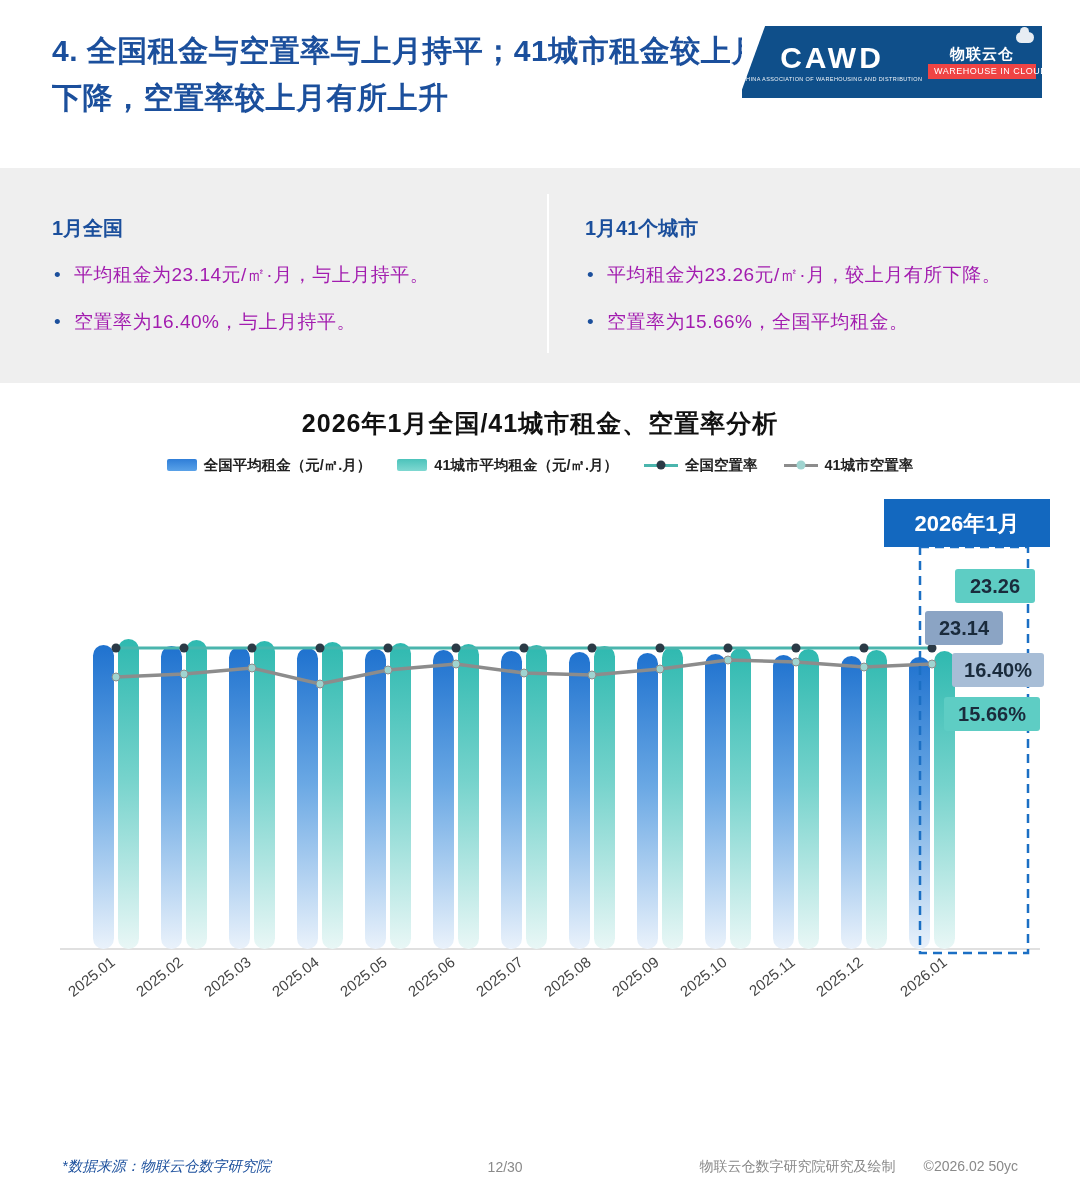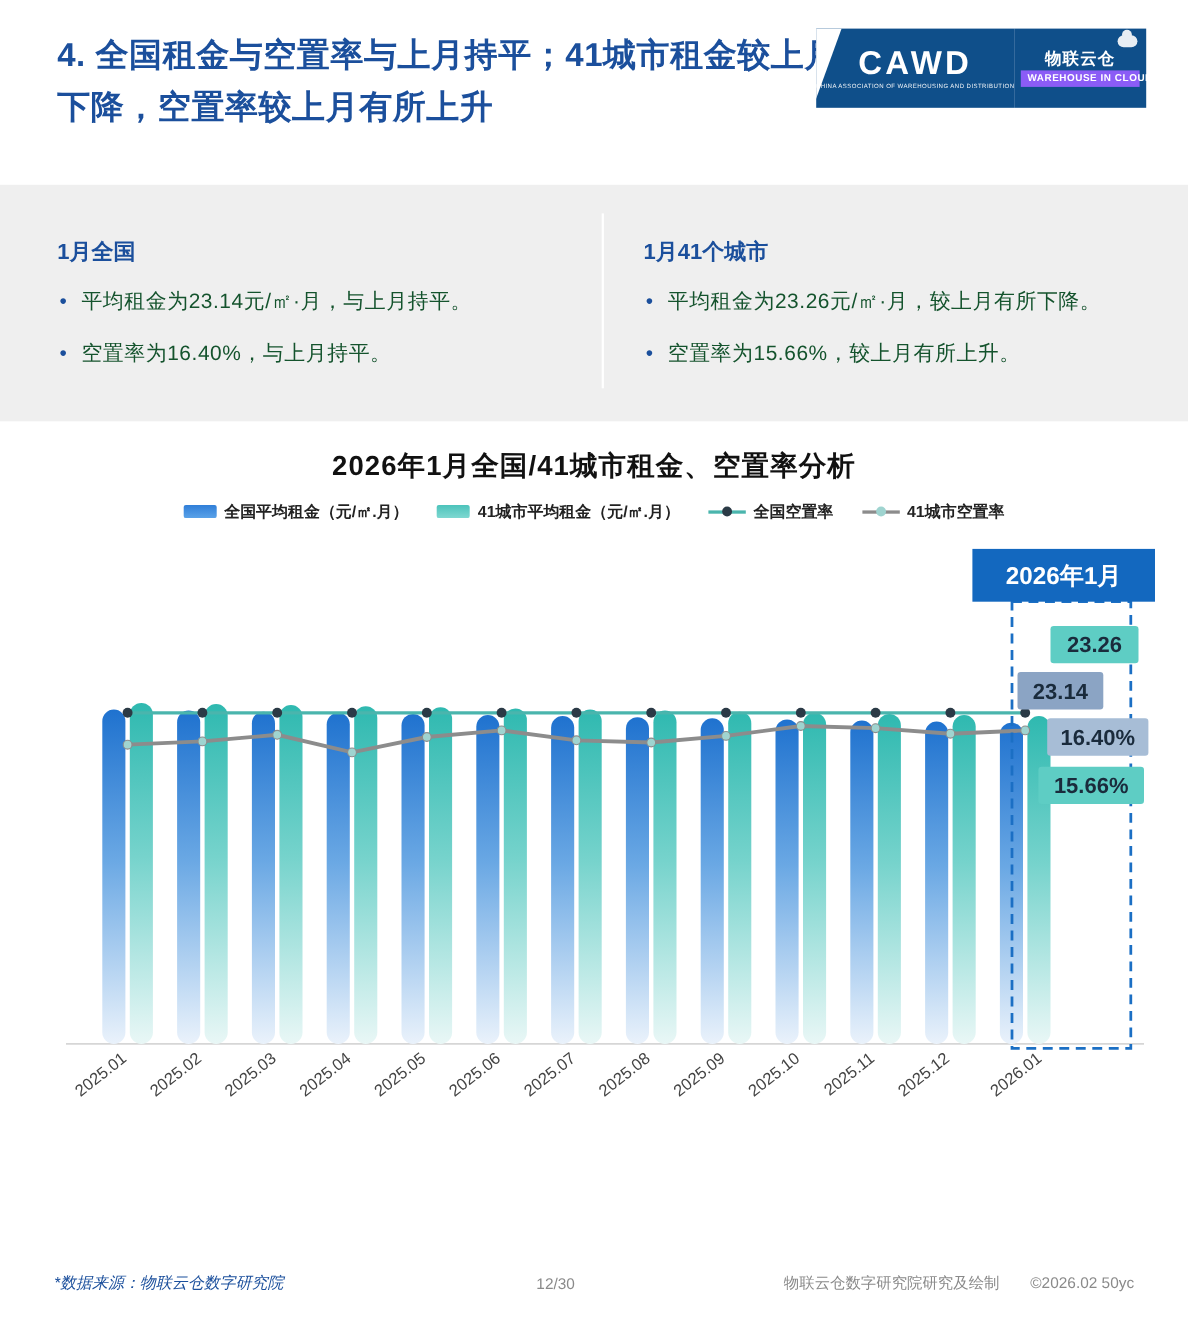--- a/index.html
+++ b/index.html
@@ -85,24 +85,24 @@
   }
   .wlyc-top {
     color: #ffffff;
     font-size: 15px;
     font-weight: bold;
     letter-spacing: 1px;
     line-height: 1;
     margin-bottom: 3px;
   }
   .wlyc-bottom {
-    background: #8b5cf6;
+    background: #ef4444;
     color: #ffffff;
     font-size: 9px;
-    font-weight: bold;
+    font-weight: normal;
     letter-spacing: 0.5px;
     line-height: 1;
     padding: 3px 6px;
     width: 100%;
     box-sizing: border-box;
     text-align: center;
     white-space: nowrap;
   }
   .cloud-dot {
     position: absolute;
@@ -157,21 +157,21 @@
     margin: 0;
     padding: 0;
     list-style: none;
   }
   .summary li {
     position: relative;
     padding-left: 22px;
     margin-bottom: 14px;
     font-size: 19px;
     line-height: 1.75;
-    color: #14532d;
+    color: #a21caf;
     letter-spacing: 0.5px;
   }
   .summary li::before {
     content: "•";
     position: absolute;
     left: 2px;
     top: 0;
     font-size: 19px;
     color: #1b4f9c;
   }
@@ -216,21 +216,21 @@
     height: 540px;
   }
   svg.plot { display: block; }
 
   .footer {
     position: absolute;
     left: 0; right: 0;
     bottom: 24px;
     display: flex;
     align-items: center;
-    padding: 0 49px;
+    padding: 0 62px;
     box-sizing: border-box;
     font-size: 14px;
     color: #8a8a8a;
   }
   .footer .src {
     color: #1b4f9c;
     font-style: italic;
     font-size: 14.5px;
     flex: 0 0 auto;
   }
@@ -269,21 +269,21 @@
     <ul>
       <li>平均租金为23.14元/㎡·月，与上月持平。</li>
       <li>空置率为16.40%，与上月持平。</li>
     </ul>
   </div>
   <div class="summary-divider"></div>
   <div class="summary-col right">
     <h3>1月41个城市</h3>
     <ul>
       <li>平均租金为23.26元/㎡·月，较上月有所下降。</li>
-      <li>空置率为15.66%，较上月有所上升。</li>
+      <li>空置率为15.66%，全国平均租金。</li>
     </ul>
   </div>
 </div>
 
 <div class="chart-section">
   <div class="chart-title">2026年1月全国/41城市租金、空置率分析</div>
 
   <div class="legend">
     <div class="legend-item">
       <span class="legend-swatch" style="background:linear-gradient(180deg,#2f7ed8,#5aa2e8);"></span>

